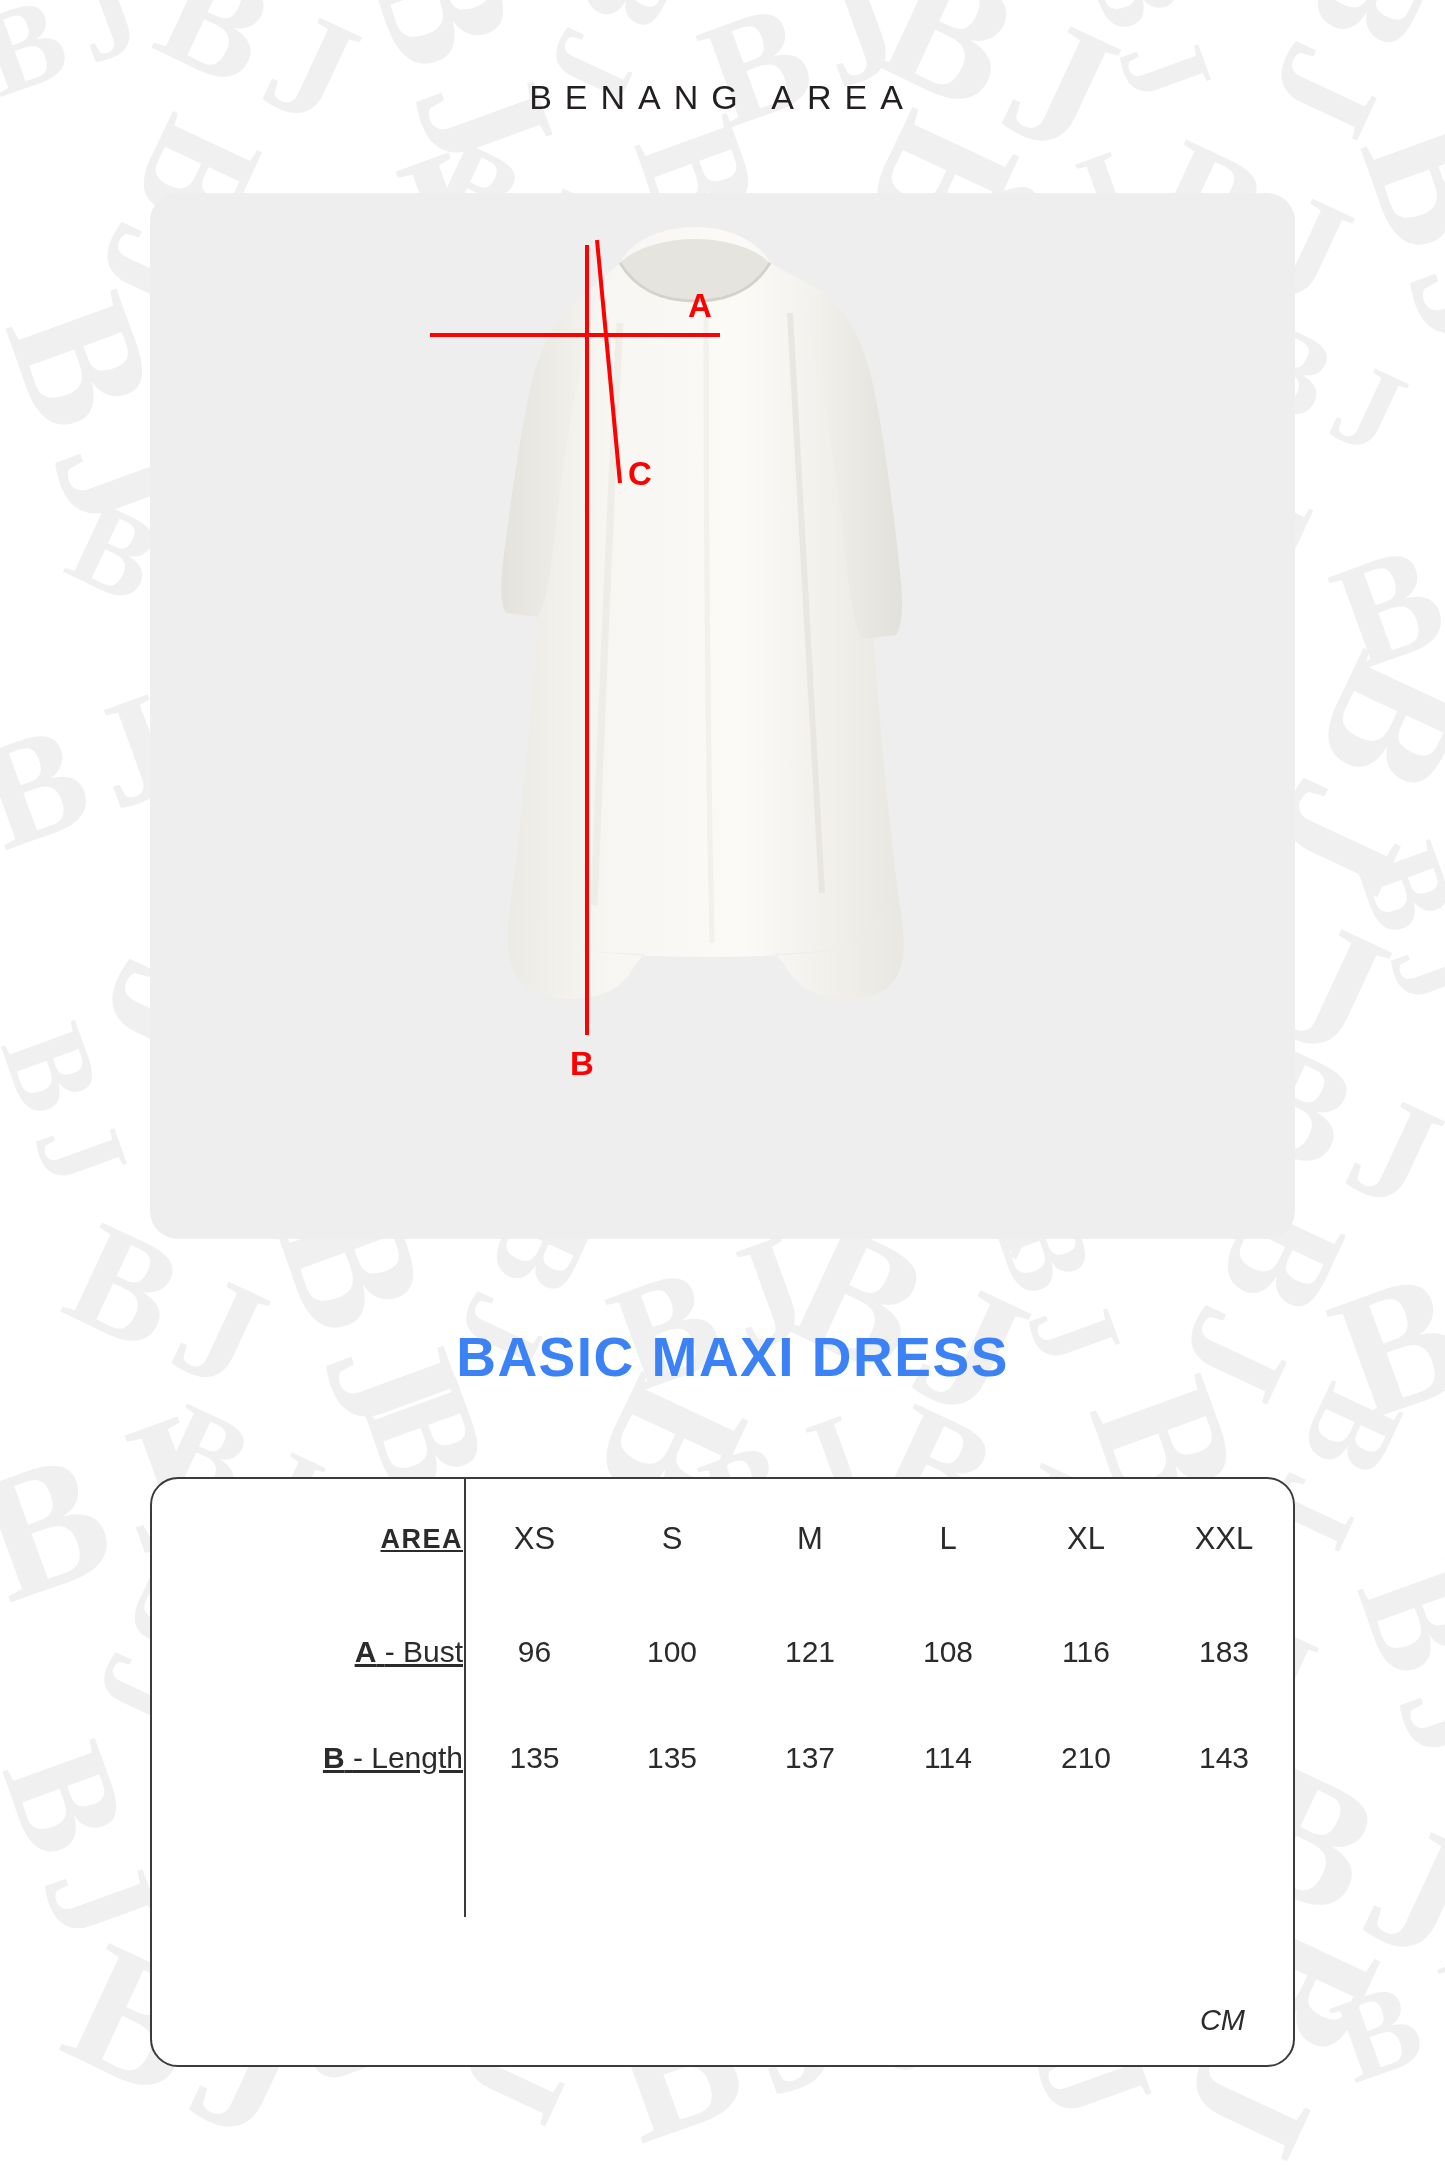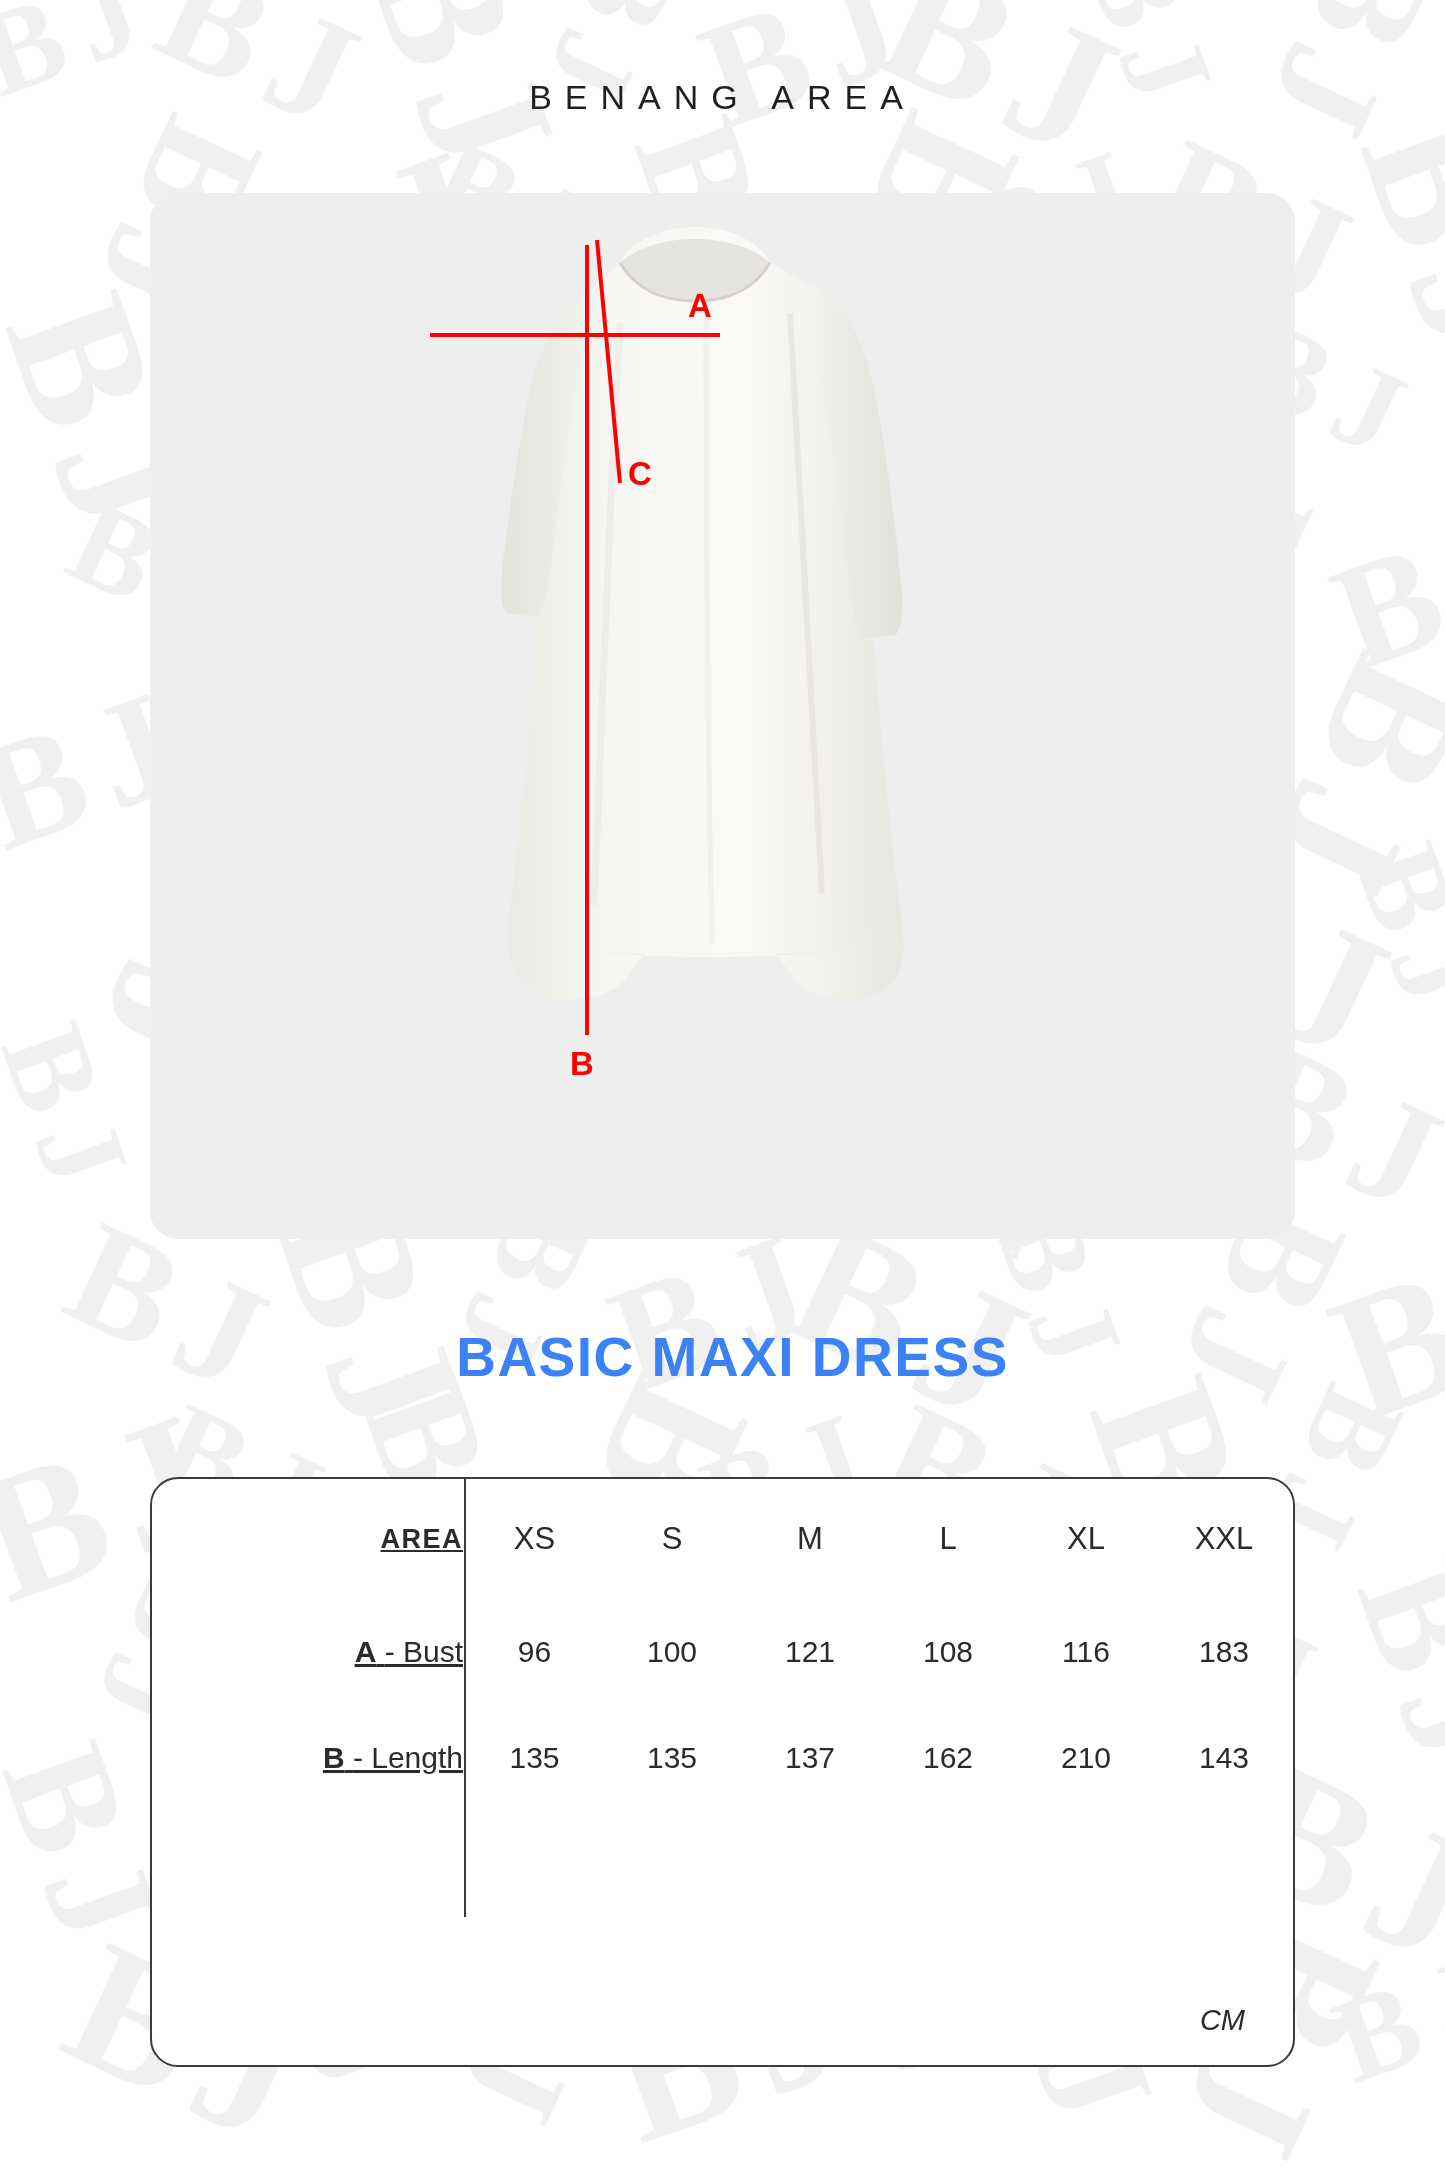--- a/index.html
+++ b/index.html
@@ -384,21 +384,21 @@
         <td>183</td>
       </tr>
       <tr>
         <td class="area-cell col-area divider-col">
           <b>B</b>
           <span>- Length</span>
         </td>
         <td>135</td>
         <td>135</td>
         <td>137</td>
-        <td>162</td>
+        <td>114</td>
         <td>210</td>
         <td>143</td>
       </tr>
       <tr>
         <td class="col-area divider-col" style="height:78px;"></td>
         <td colspan="6"></td>
       </tr>
     </tbody>
   </table>
   <div class="unit">CM</div>

